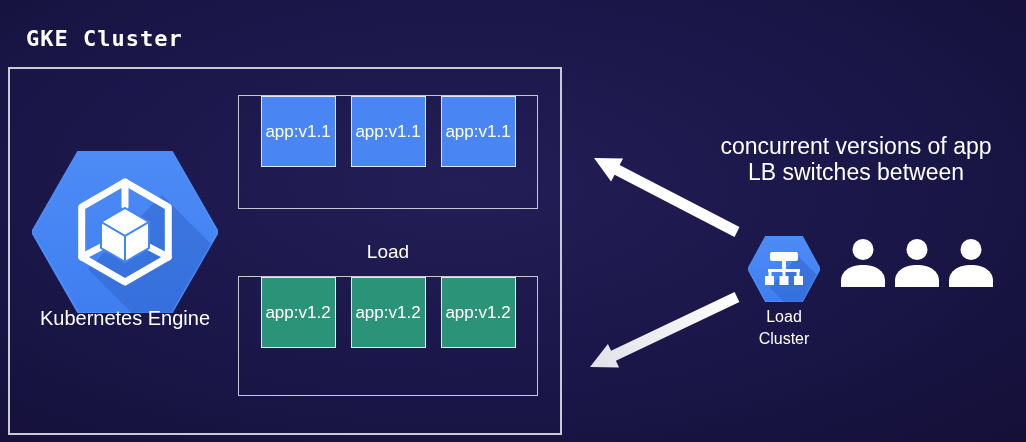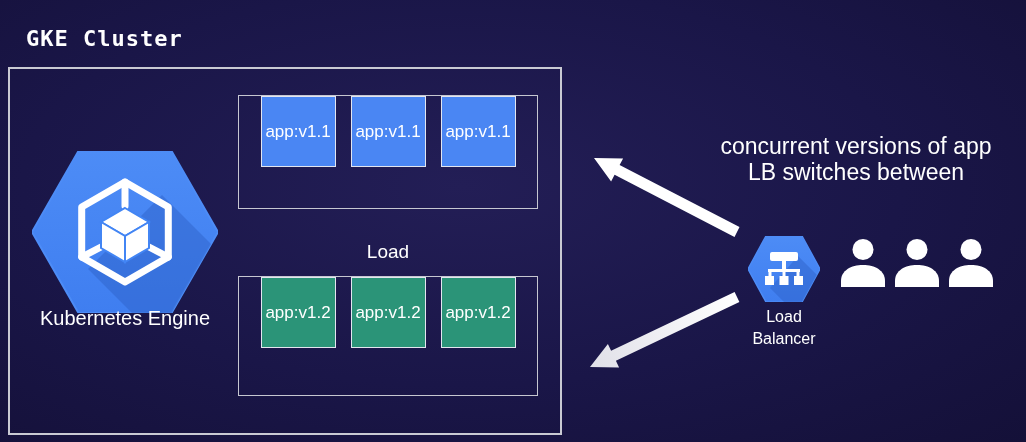--- a/index.html
+++ b/index.html
@@ -137,21 +137,21 @@
       <rect x="34.5" y="36" width="3" height="4"></rect>
       <rect x="48.5" y="36" width="3" height="4"></rect>
       <rect x="17" y="40" width="9" height="9"></rect>
       <rect x="31.5" y="40" width="9" height="9"></rect>
       <rect x="46" y="40" width="9" height="9"></rect>
     </g>
   </svg>
 
   <div class="lb-label">
     <div>Load</div>
-    <div>Balancer</div>
+    <div>Cluster</div>
   </div>
 
   <div class="users">
     <svg class="user-icon" viewBox="0 0 46 49">
       <circle cx="23" cy="10.5" r="10.5" fill="#ffffff"></circle>
       <path d="M1,48 L45,48 L45,42 C45,31.5 35,26 23,26 C11,26 1,31.5 1,42 Z" fill="#ffffff"></path>
     </svg>
     <svg class="user-icon" viewBox="0 0 46 49">
       <circle cx="23" cy="10.5" r="10.5" fill="#ffffff"></circle>
       <path d="M1,48 L45,48 L45,42 C45,31.5 35,26 23,26 C11,26 1,31.5 1,42 Z" fill="#ffffff"></path>

